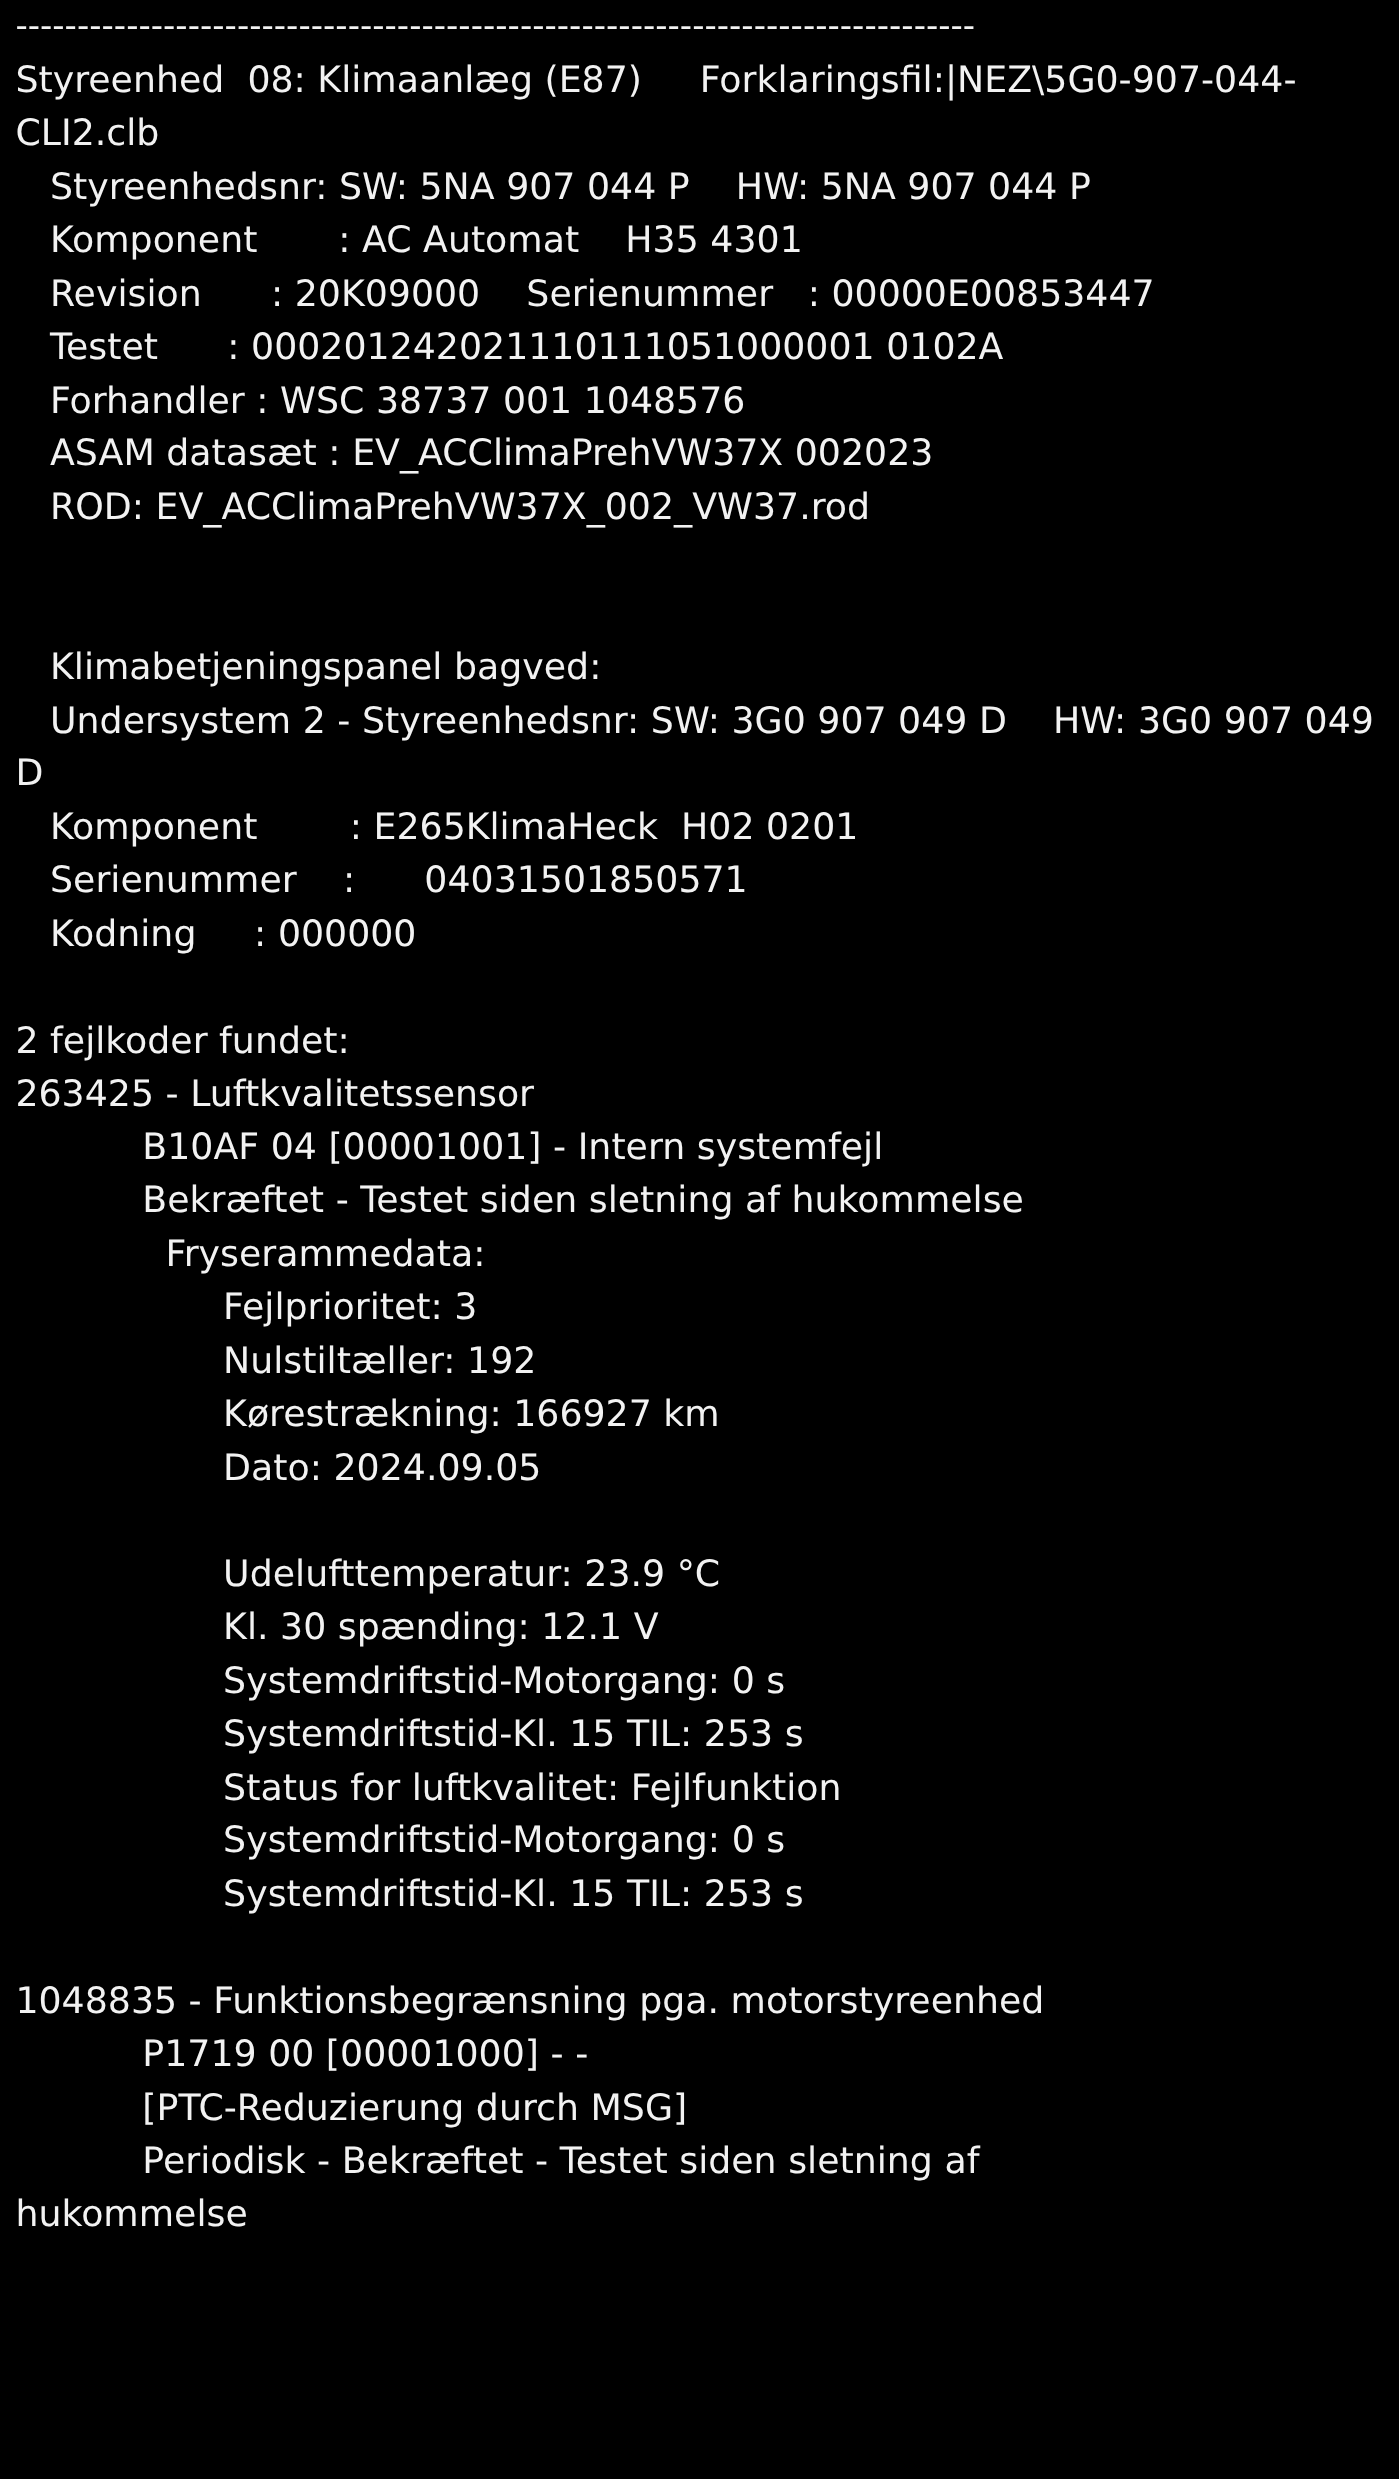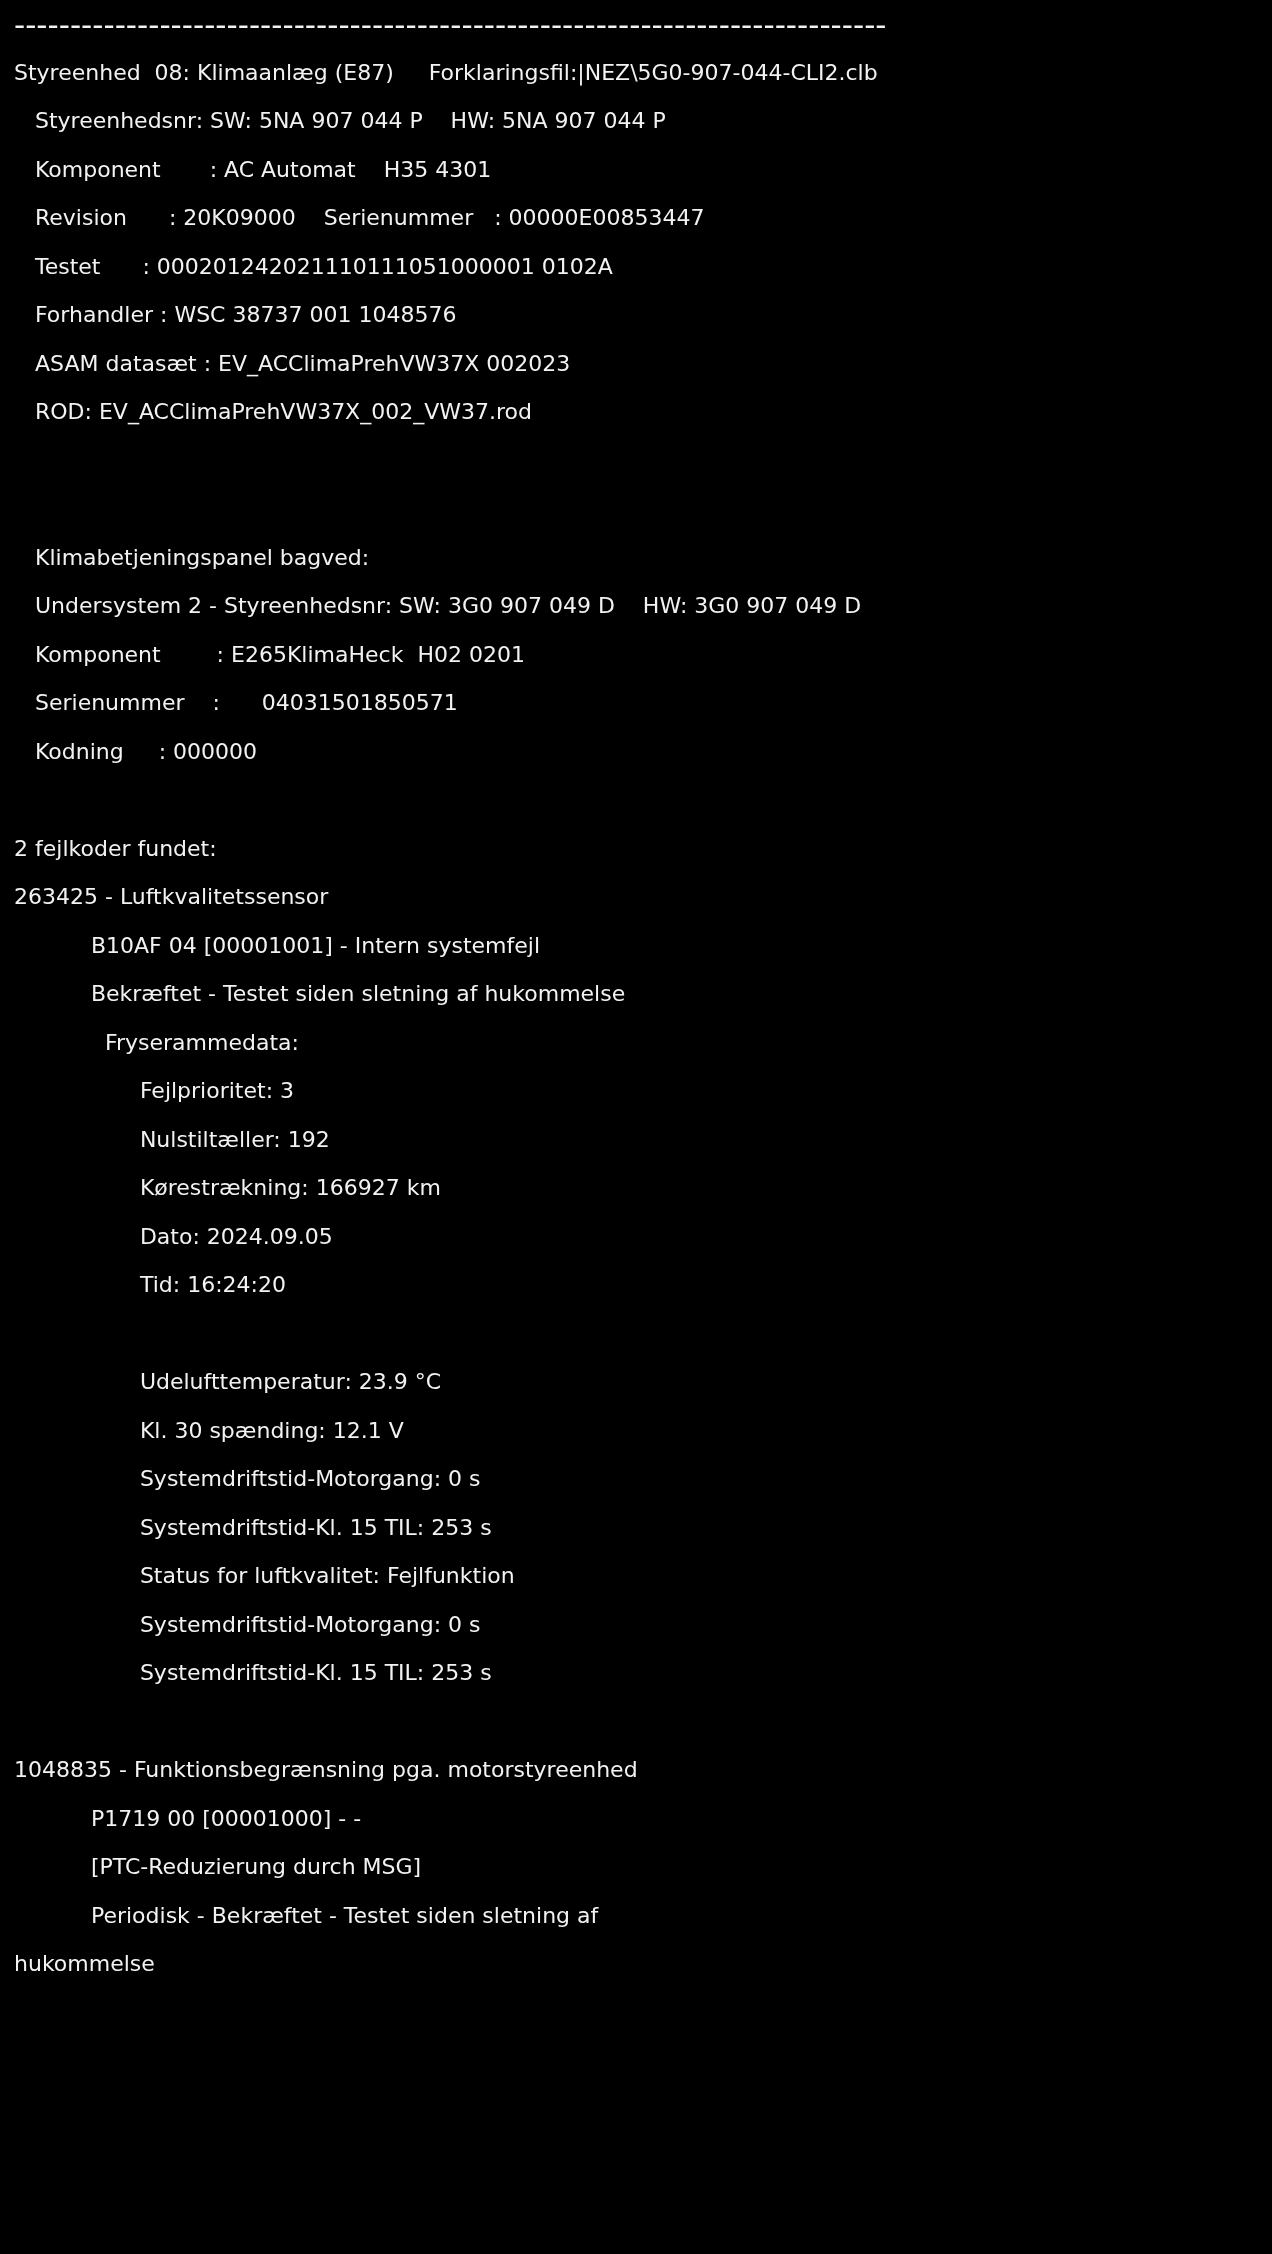--- a/index.html
+++ b/index.html
@@ -13,21 +13,21 @@
   }
   #log {
     width: 1272px;
     min-height: 2254px;
     background: #000000;
     color: #f2f2f2;
     padding: 0;
     box-sizing: border-box;
   }
   .line {
-    font-size: 22px;
+    font-size: 33px;
     line-height: 48.5px;
     white-space: pre-wrap;
     word-break: break-word;
     padding-left: 14px;
     padding-right: 6px;
     letter-spacing: 0px;
     color: #f2f2f2;
   }
   .blank {
     height: 48.5px;
@@ -65,21 +65,20 @@
     <div class="blank"></div>
     <div class="line">2 fejlkoder fundet:</div>
     <div class="line">263425 - Luftkvalitetssensor</div>
     <div class="line">           B10AF 04 [00001001] - Intern systemfejl</div>
     <div class="line">           Bekræftet - Testet siden sletning af hukommelse</div>
     <div class="line">             Fryserammedata:</div>
     <div class="line">                  Fejlprioritet: 3</div>
     <div class="line">                  Nulstiltæller: 192</div>
     <div class="line">                  Kørestrækning: 166927 km</div>
     <div class="line">                  Dato: 2024.09.05</div>
-    <div class="line">                  Tid: 16:24:20</div>
     <div class="blank"></div>
     <div class="line">                  Udelufttemperatur: 23.9 °C</div>
     <div class="line">                  Kl. 30 spænding: 12.1 V</div>
     <div class="line">                  Systemdriftstid-Motorgang: 0 s</div>
     <div class="line">                  Systemdriftstid-Kl. 15 TIL: 253 s</div>
     <div class="line">                  Status for luftkvalitet: Fejlfunktion</div>
     <div class="line">                  Systemdriftstid-Motorgang: 0 s</div>
     <div class="line">                  Systemdriftstid-Kl. 15 TIL: 253 s</div>
     <div class="blank"></div>
     <div class="line">1048835 - Funktionsbegrænsning pga. motorstyreenhed</div>

